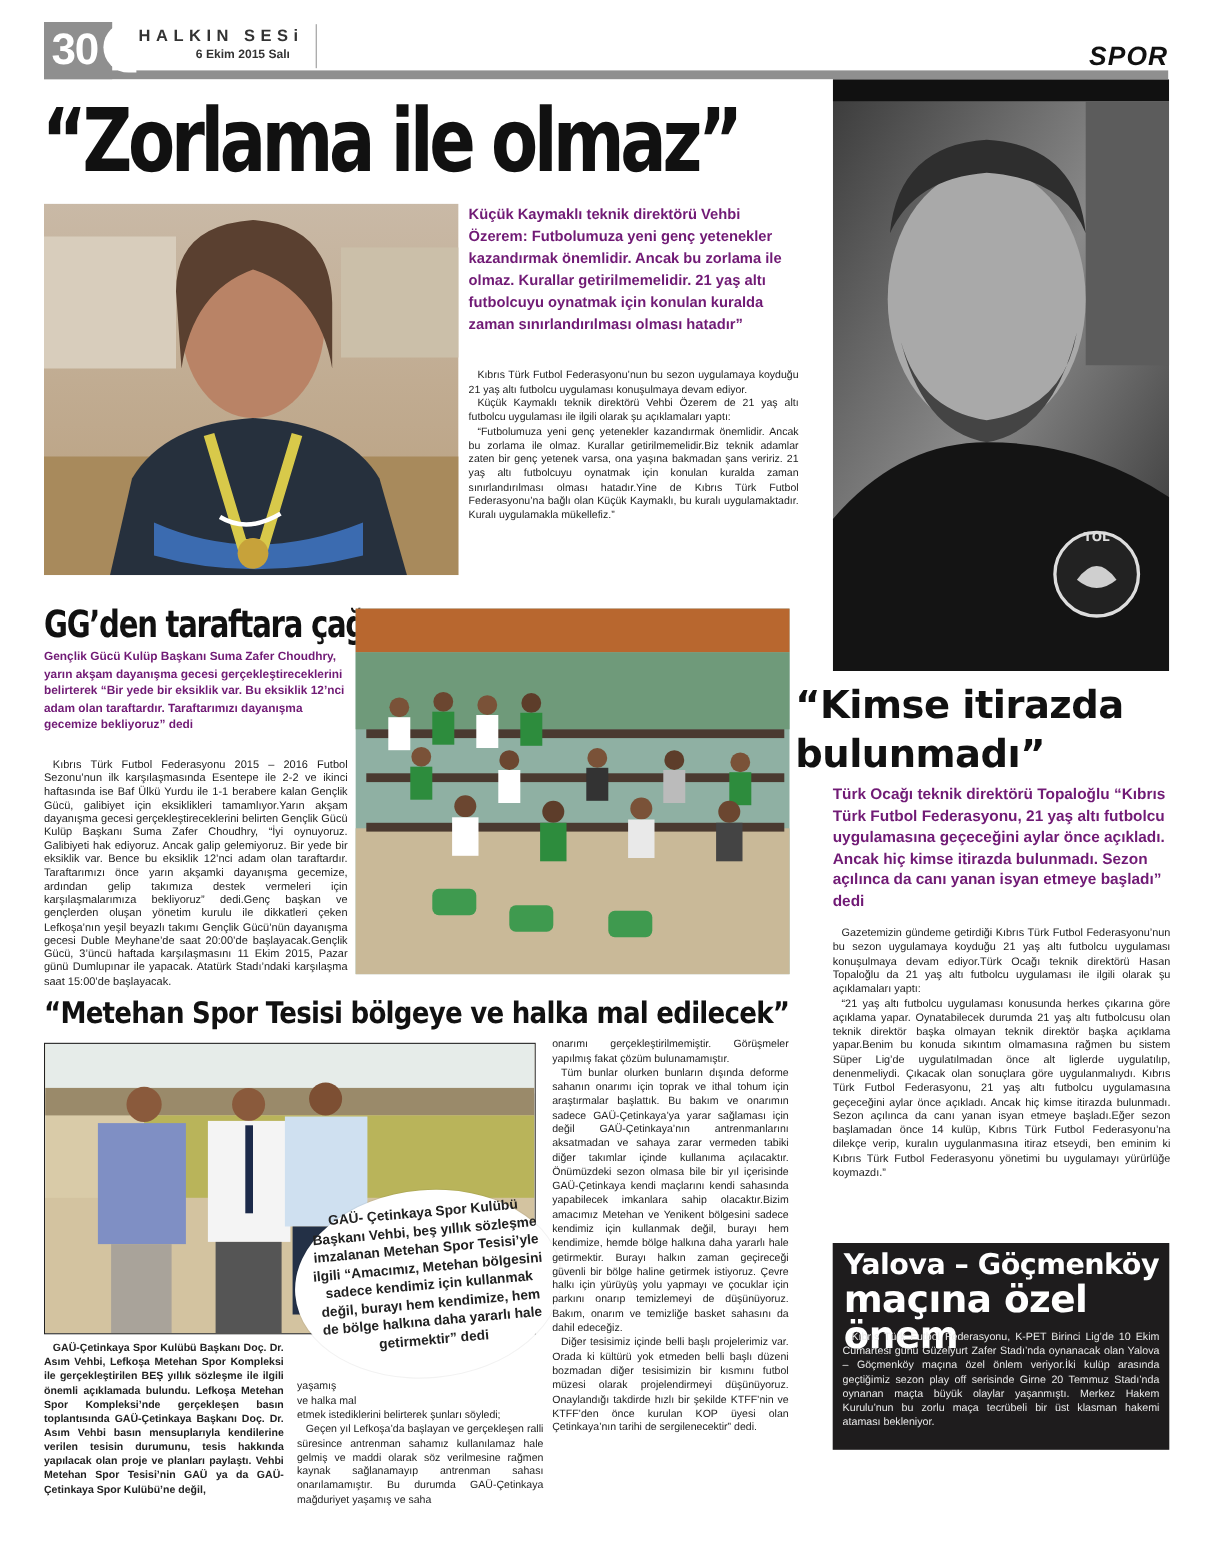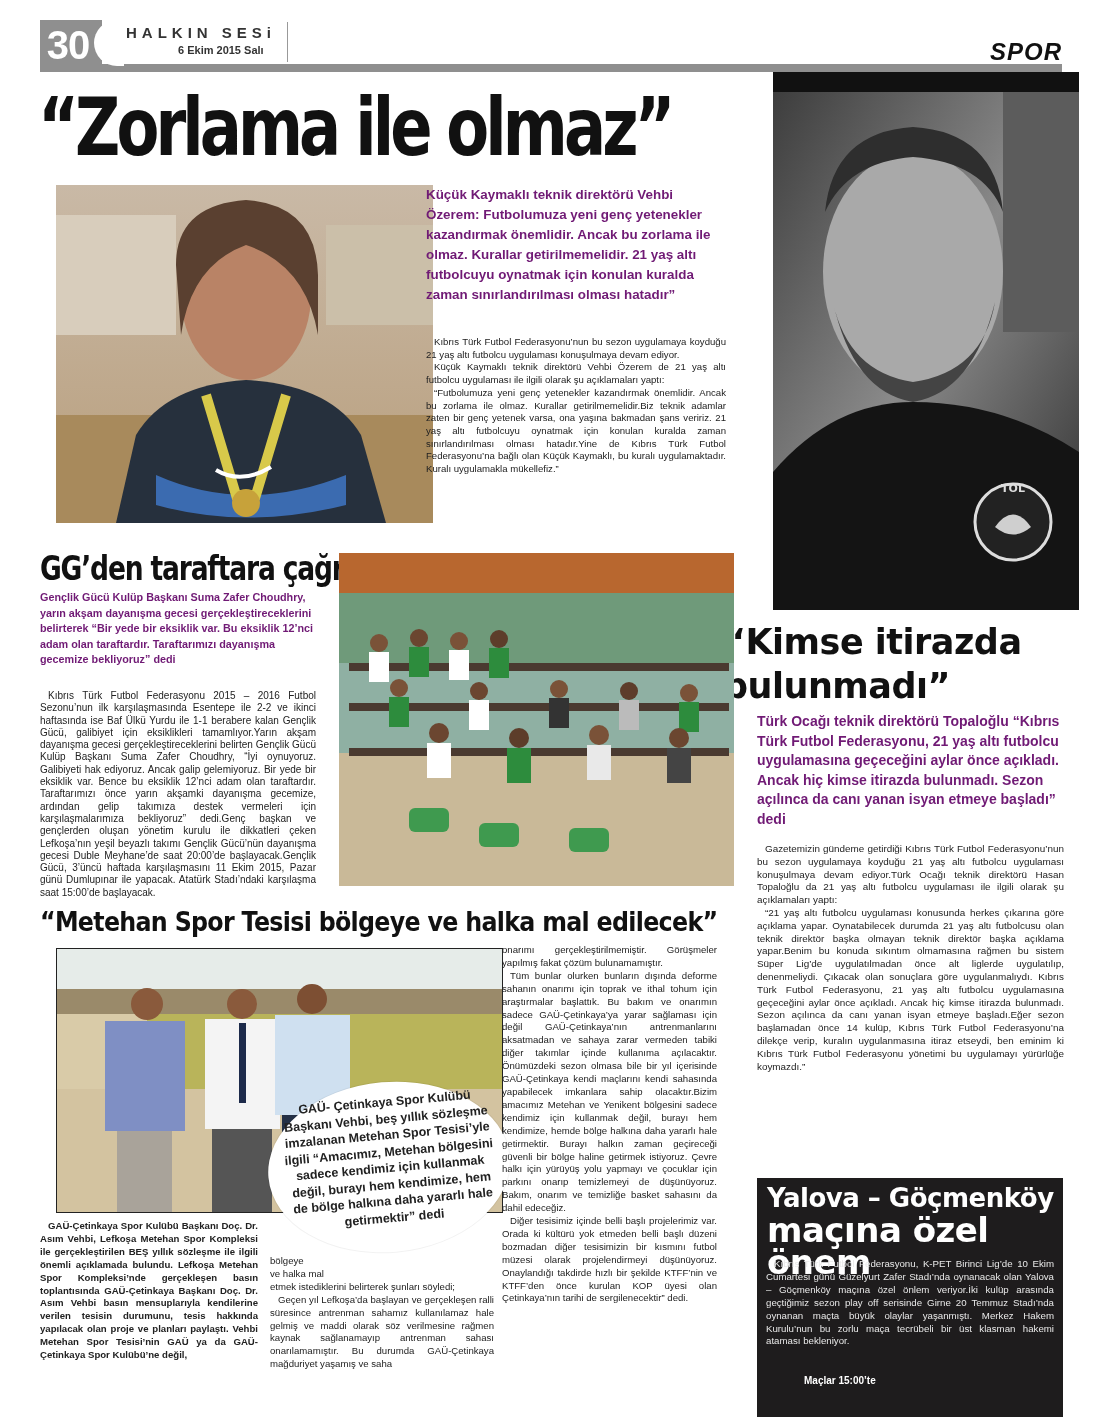--- a/index.html
+++ b/index.html
@@ -18,21 +18,21 @@
   .hdr-date { left: 178px; top: 44px; font-size: 11px; font-weight: bold; color: #333; }
   .hdr-sep { left: 287px; top: 22px; width: 1px; height: 40px; background: #999; }
   .section-label { right: 40px; top: 38px; font-size: 24px; font-weight: bold; font-style: italic;
                    color: #111; letter-spacing: 1px; }
 
   
   .main-headline { left: 38px; top: 78px; font-family: "DejaVu Sans", sans-serif; font-weight: bold;
                    font-size: 80px; line-height: 100px; letter-spacing: -5px; color: #111;
                    transform: scaleX(0.78); transform-origin: left top; white-space: nowrap; }
 
-  .photo { overflow: hidden; margin-left: 16px; }
+  .photo { overflow: hidden; }
   .photo svg { width: 100%; height: 100%; display: block; }
 
   .lede { font-weight: bold; font-size: 13.4px; line-height: 20px; color: #701a75; }
   .body { font-size: 9.6px; line-height: 12.7px; text-align: justify; color: #222; }
   .body p { margin: 0; text-indent: 8px; }
 
   .h2 { font-family: "DejaVu Sans", sans-serif; font-weight: bold; color: #111; white-space: nowrap;
         transform-origin: left top; }
 
   .dark-box { background: #1e1c1d; color: #f2f2f2; }
@@ -192,32 +192,32 @@
 </div>
 
 <div class="abs oval" style="left:268px; top:1082px; width:242px; height:170px; transform:rotate(-5deg);"></div>
 <div class="abs oval-text" style="left:282px; top:1094px; width:215px; transform:rotate(-5deg);">GAÜ- Çetinkaya Spor Kulübü Başkanı Vehbi, beş yıllık sözleşme imzalanan Metehan Spor Tesisi’yle ilgili “Amacımız, Metehan bölgesini sadece kendimiz için kullanmak değil, burayı hem kendimize, hem de bölge halkına daha yararlı hale getirmektir” dedi</div>
 
 <div class="abs body" style="left:40px; top:1220px; width:218px; font-size:9.6px; line-height:12.9px;font-weight:bold;">
   <p>GAÜ-Çetinkaya Spor Kulübü Başkanı Doç. Dr. Asım Vehbi, Lefkoşa Metehan Spor Kompleksi ile gerçekleştirilen BEŞ yıllık sözleşme ile ilgili önemli açıklamada bulundu. Lefkoşa Metehan Spor Kompleksi’nde gerçekleşen basın toplantısında GAÜ-Çetinkaya Başkanı Doç. Dr. Asım Vehbi basın mensuplarıyla kendilerine verilen tesisin durumunu, tesis hakkında yapılacak olan proje ve planları paylaştı. Vehbi Metehan Spor Tesisi’nin GAÜ ya da GAÜ-Çetinkaya Spor Kulübü’ne değil,</p>
 </div>
 
 <div class="abs body" style="left:270px; top:1255px; width:224px; font-size:9.6px; line-height:12.9px;">
-  <div style="text-align:left;">bölgeye</div>
+  <div style="text-align:left;">yaşamış</div>
   <div style="text-align:left;">ve halka mal</div>
   <p style="text-indent:0;">etmek istediklerini belirterek şunları söyledi;</p>
   <p>Geçen yıl Lefkoşa’da başlayan ve gerçekleşen ralli süresince antrenman sahamız kullanılamaz hale gelmiş ve maddi olarak söz verilmesine rağmen kaynak sağlanamayıp antrenman sahası onarılamamıştır. Bu durumda GAÜ-Çetinkaya mağduriyet yaşamış ve saha</p>
 </div>
 
 <div class="abs body" style="left:502px; top:944px; width:215px; font-size:9.6px; line-height:12.9px;">
   <p style="text-indent:0;">onarımı gerçekleştirilmemiştir. Görüşmeler yapılmış fakat çözüm bulunamamıştır.</p>
   <p>Tüm bunlar olurken bunların dışında deforme sahanın onarımı için toprak ve ithal tohum için araştırmalar başlattık. Bu bakım ve onarımın sadece GAÜ-Çetinkaya’ya yarar sağlaması için değil GAÜ-Çetinkaya’nın antrenmanlarını aksatmadan ve sahaya zarar vermeden tabiki diğer takımlar içinde kullanıma açılacaktır. Önümüzdeki sezon olmasa bile bir yıl içerisinde GAÜ-Çetinkaya kendi maçlarını kendi sahasında yapabilecek imkanlara sahip olacaktır.Bizim amacımız Metehan ve Yenikent bölgesini sadece kendimiz için kullanmak değil, burayı hem kendimize, hemde bölge halkına daha yararlı hale getirmektir. Burayı halkın zaman geçireceği güvenli bir bölge haline getirmek istiyoruz. Çevre halkı için yürüyüş yolu yapmayı ve çocuklar için parkını onarıp temizlemeyi de düşünüyoruz. Bakım, onarım ve temizliğe basket sahasını da dahil edeceğiz.</p>
   <p>Diğer tesisimiz içinde belli başlı projelerimiz var. Orada ki kültürü yok etmeden belli başlı düzeni bozmadan diğer tesisimizin bir kısmını futbol müzesi olarak projelendirmeyi düşünüyoruz. Onaylandığı takdirde hızlı bir şekilde KTFF’nin ve KTFF’den önce kurulan KOP üyesi olan Çetinkaya’nın tarihi de sergilenecektir” dedi.</p>
 </div>
 
-<div class="abs dark-box" style="left:757px; top:1130px; width:306px; height:240px;margin-top:48px;">
+<div class="abs dark-box" style="left:757px; top:1130px; width:306px; height:188px;">
   <div class="abs" style="left:10px; top:4px; font-weight:bold; font-size:26px; line-height:32px; color:#fff; font-family:'DejaVu Sans', sans-serif; letter-spacing:-0.5px;">Yalova – Göçmenköy</div>
   <div class="abs" style="left:10px; top:36px; font-weight:bold; font-size:34px; line-height:32px; color:#fff; font-family:'DejaVu Sans', sans-serif; letter-spacing:-0.5px;">maçına özel önem</div>
   <div class="abs body" style="left:9px; top:80px; width:288px; font-size:9.7px; line-height:12.9px;">
     <p>Kıbrıs Türk Futbol Federasyonu, K-PET Birinci Lig’de 10 Ekim Cumartesi günü Güzelyurt Zafer Stadı’nda oynanacak olan Yalova – Göçmenköy maçına özel önlem veriyor.İki kulüp arasında geçtiğimiz sezon play off serisinde Girne 20 Temmuz Stadı’nda oynanan maçta büyük olaylar yaşanmıştı. Merkez Hakem Kurulu’nun bu zorlu maça tecrübeli bir üst klasman hakemi ataması bekleniyor.</p>
   </div>
   <div class="abs" style="left:18px; top:197px; font-weight:bold; font-size:10px; color:#fff;padding-left:29px;">Maçlar 15:00’te</div>
 </div>
 
 </body></html>

